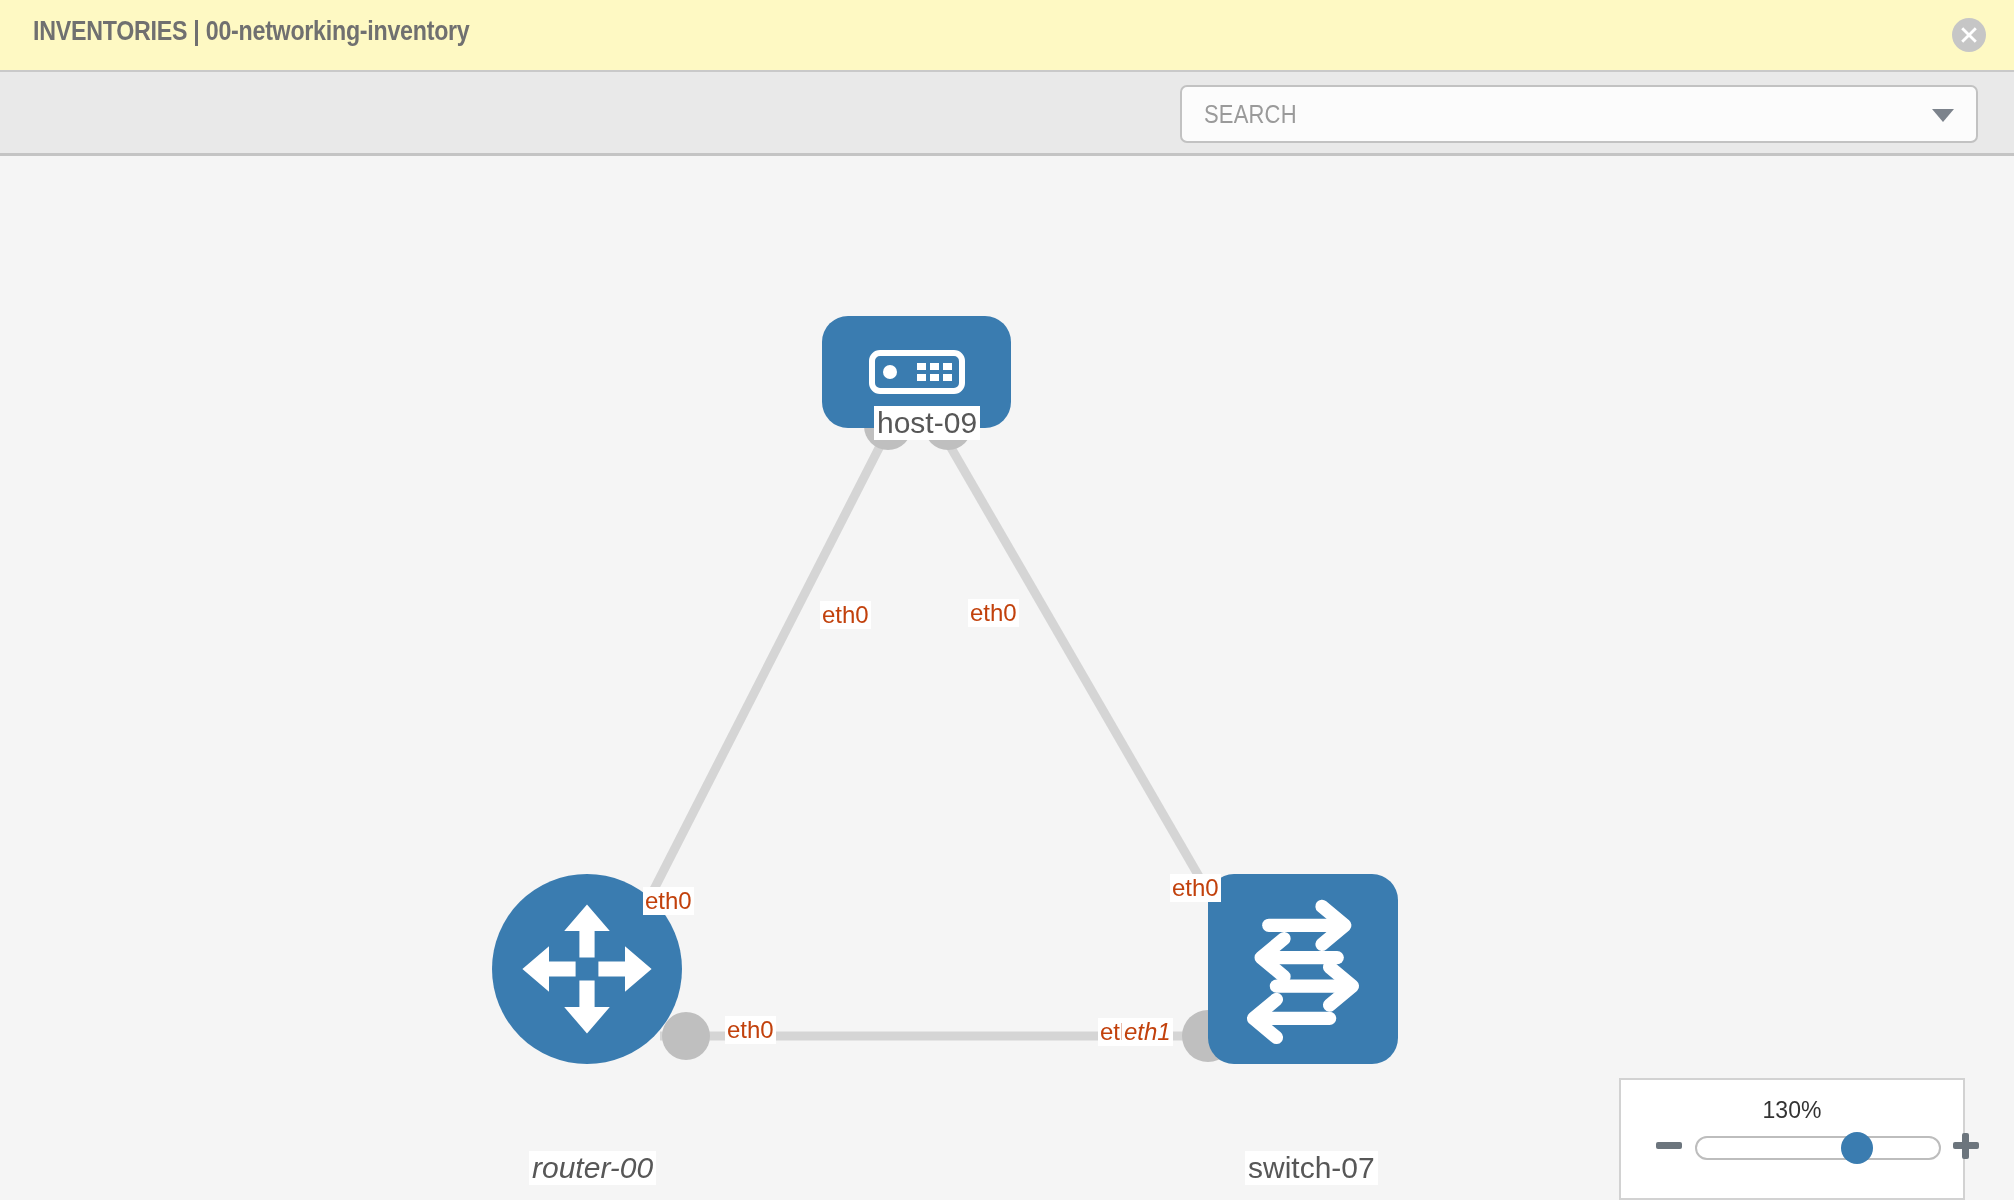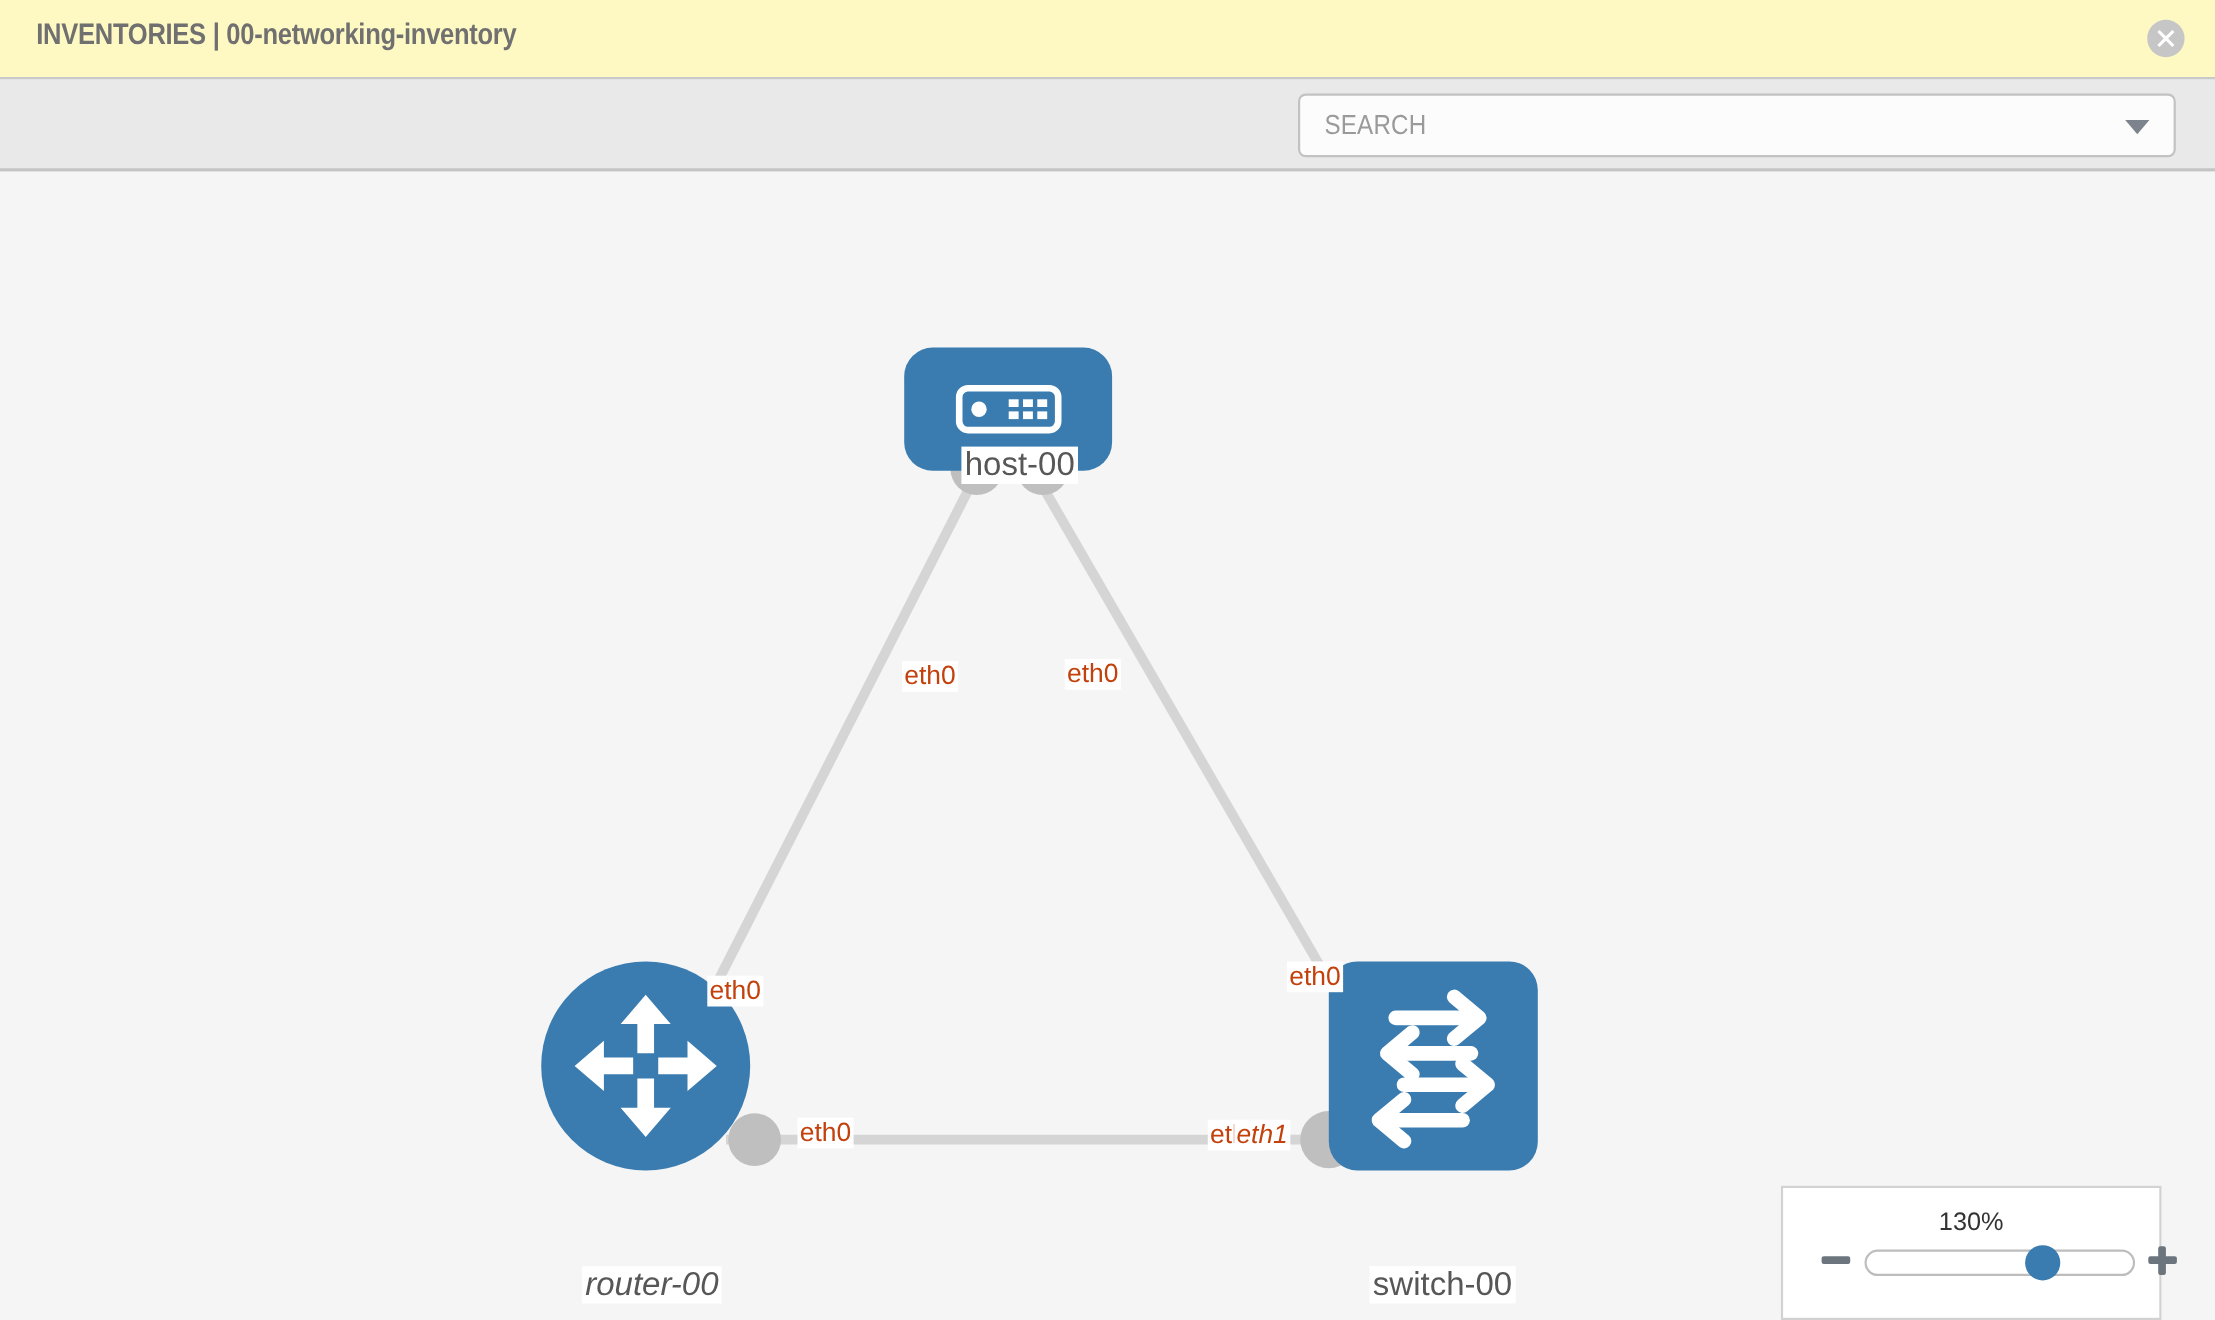--- a/index.html
+++ b/index.html
@@ -311,21 +311,21 @@
     <svg class="node-icon" viewBox="0 0 189 112" aria-hidden="true">
       <rect x="50" y="37" width="90" height="38" rx="8" ry="8" fill="none" stroke="#ffffff" stroke-width="6"></rect>
       <circle cx="68" cy="56" r="7" fill="#ffffff"></circle>
       <rect x="95" y="47" width="9" height="7" fill="#ffffff"></rect>
       <rect x="108" y="47" width="9" height="7" fill="#ffffff"></rect>
       <rect x="121" y="47" width="9" height="7" fill="#ffffff"></rect>
       <rect x="95" y="58" width="9" height="7" fill="#ffffff"></rect>
       <rect x="108" y="58" width="9" height="7" fill="#ffffff"></rect>
       <rect x="121" y="58" width="9" height="7" fill="#ffffff"></rect>
     </svg>
-    <div class="node-label">host-00</div>
+    <div class="node-label">host-09</div>
   </div>
 
   <div class="node" id="node-router">
     <div class="node-shape"></div>
     <svg class="node-icon" viewBox="0 0 100 100" aria-hidden="true">
       <g fill="#ffffff">
 
         <path d="M50 16 L62 30 L54 30 L54 44 L46 44 L46 30 L38 30 Z"></path>
 
         <path d="M50 84 L38 70 L46 70 L46 56 L54 56 L54 70 L62 70 Z"></path>
@@ -349,21 +349,21 @@
         <line x1="68" y1="44" x2="30" y2="44"></line>
         <polyline points="40,34 28,44 40,54"></polyline>
 
         <line x1="36" y1="59" x2="74" y2="59"></line>
         <polyline points="64,49 76,59 64,69"></polyline>
 
         <line x1="64" y1="76" x2="26" y2="76"></line>
         <polyline points="36,66 24,76 36,86"></polyline>
       </g>
     </svg>
-    <div class="node-label">switch-00</div>
+    <div class="node-label">switch-07</div>
   </div>
 
   <div class="edge-label" id="lbl-host-left">eth0</div>
   <div class="edge-label" id="lbl-host-right">eth0</div>
   <div class="edge-label" id="lbl-router-up">eth0</div>
   <div class="edge-label" id="lbl-switch-up">eth0</div>
   <div class="edge-label" id="lbl-router-side">eth0</div>
   <div class="edge-label" id="lbl-switch-side-under">eth0</div>
   <div class="edge-label" id="lbl-switch-side-over">eth1</div>
 

